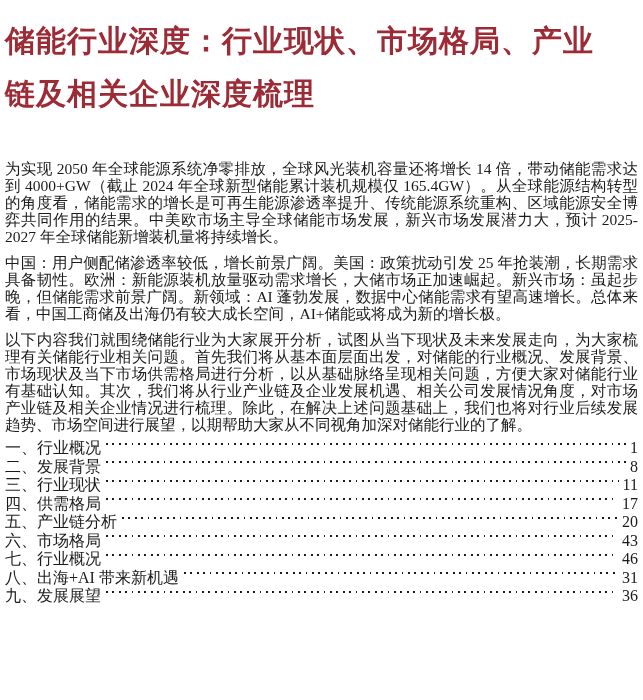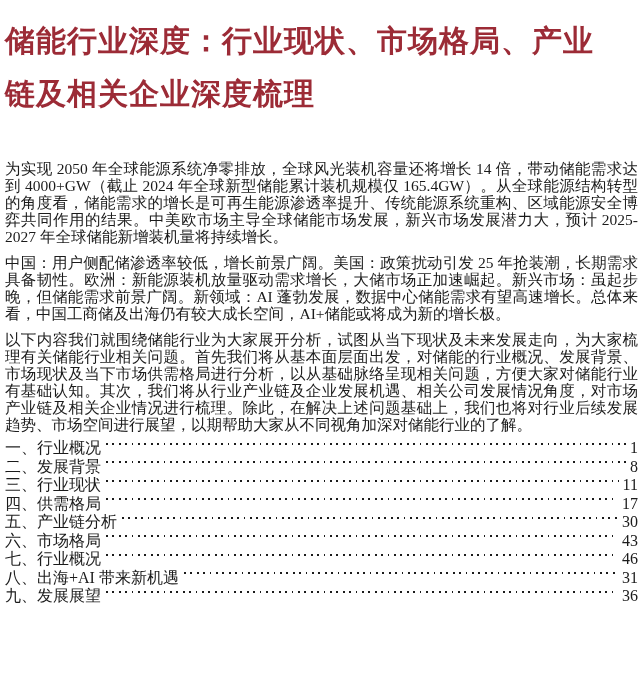--- a/index.html
+++ b/index.html
@@ -103,21 +103,21 @@
 
     <div class="toc-row">
       <span class="toc-label">四、供需格局</span>
       <span class="toc-leader"></span>
       <span class="toc-page">17</span>
     </div>
 
     <div class="toc-row">
       <span class="toc-label">五、产业链分析</span>
       <span class="toc-leader"></span>
-      <span class="toc-page">30</span>
+      <span class="toc-page">20</span>
     </div>
 
     <div class="toc-row">
       <span class="toc-label">六、市场格局</span>
       <span class="toc-leader"></span>
       <span class="toc-page">43</span>
     </div>
 
     <div class="toc-row">
       <span class="toc-label">七、行业概况</span>

